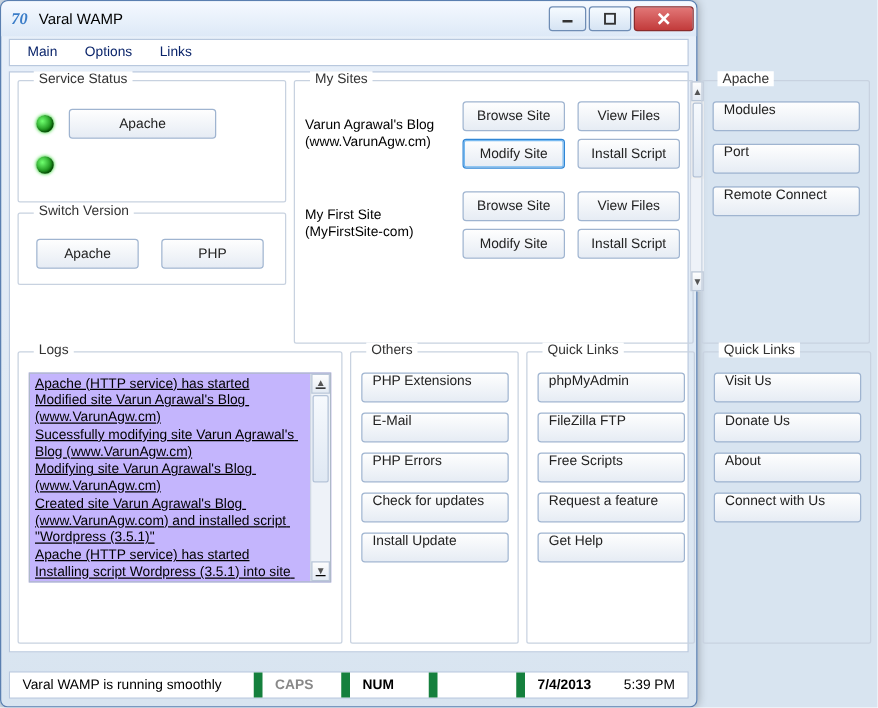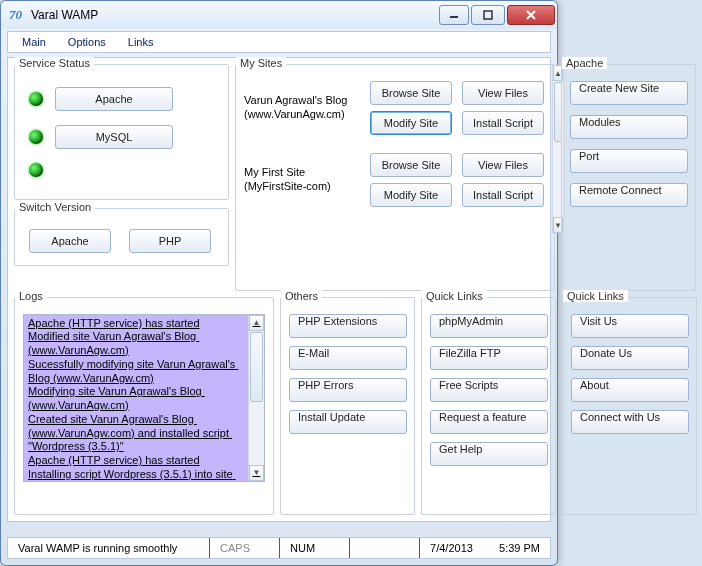--- a/index.html
+++ b/index.html
@@ -63,21 +63,21 @@
     gap: 6px;
   }
   
   .group {
     border:1px solid #c8d2e0;
     border-radius:2px;
     position:relative;
     padding: 16px 8px 8px 8px;
   }
   .group > .legend {
-    position:absolute; top:-8px; left:0;
+    position:absolute; top:-8px; left:12px;
     background:#fff; padding:0 4px; font-size:11px; color:#333;
   }
   
   .btn {
     display:inline-flex; align-items:center; justify-content:center;
     height:24px; min-width:90px;
     border:1px solid #9fb4d0;
     border-radius:3px;
     background: linear-gradient(#fefefe, #e6ecf4);
     font-size:11px; color:#222;
@@ -134,21 +134,21 @@
   
   .btncol .btn { display:block; margin: 0 auto 8px auto; width:118px; }
   
   .statusbar {
     height:22px; margin: 15px 6px 6px 6px;
     border:1px solid #b8c8de; background:#fff;
     display:flex; align-items:flex-end; font-size:11px;
   }
   .statusbar .cell { padding: 0 10px; height:100%; display:flex; align-items:center; }
   .statusbar .grow { flex:1; }
-  .statusbar .sep { border-left:1px solid #15803d; }
+  .statusbar .sep { border-left:7px solid #15803d;font-weight:bold; }
 </style>
 </head>
 <body>
 
 <div class="window">
 
   <div class="titlebar">
     <span class="icon">70</span>
     <span class="title">Varal WAMP</span>
     <div class="winbtns">
@@ -178,24 +178,20 @@
   </div>
 
   <div class="content">
 
     <div class="leftcol">
       <div class="group">
         <span class="legend">Service Status</span>
         <div class="svc-row">
           <span class="led"></span>
           <span class="btn full">Apache</span>
-        </div>
-        <div class="svc-row">
-          <span class="led"></span>
-          <span class="btn full">MySQL</span>
         </div>
         <div class="svc-row">
           <span class="led"></span>
         </div>
       </div>
 
       <div class="group">
         <span class="legend">Switch Version</span>
         <div class="switchrow">
           <span class="btn small">Apache</span>
@@ -237,21 +233,20 @@
           <div class="arrow">▲</div>
           <div class="thumb"></div>
           <div class="track"></div>
           <div class="arrow">▼</div>
         </div>
       </div>
     </div>
 
     <div class="group sidecol">
       <span class="legend">Apache</span>
-      <span class="btn side">Create New Site</span>
       <span class="btn side">Modules</span>
       <span class="btn side">Port</span>
       <span class="btn side">Remote Connect</span>
     </div>
 
     <div class="row2">
 
       <div class="group">
         <span class="legend">Logs</span>
         <div class="logbox">
@@ -269,20 +264,21 @@
             <div class="arrow">▼</div>
           </div>
         </div>
       </div>
 
       <div class="group btncol">
         <span class="legend">Others</span>
         <span class="btn">PHP Extensions</span>
         <span class="btn">E-Mail</span>
         <span class="btn">PHP Errors</span>
+        <span class="btn">Check for updates</span>
         <span class="btn">Install Update</span>
       </div>
 
       <div class="group btncol">
         <span class="legend">Quick Links</span>
         <span class="btn">phpMyAdmin</span>
         <span class="btn">FileZilla FTP</span>
         <span class="btn">Free Scripts</span>
         <span class="btn">Request a feature</span>
         <span class="btn">Get Help</span>

